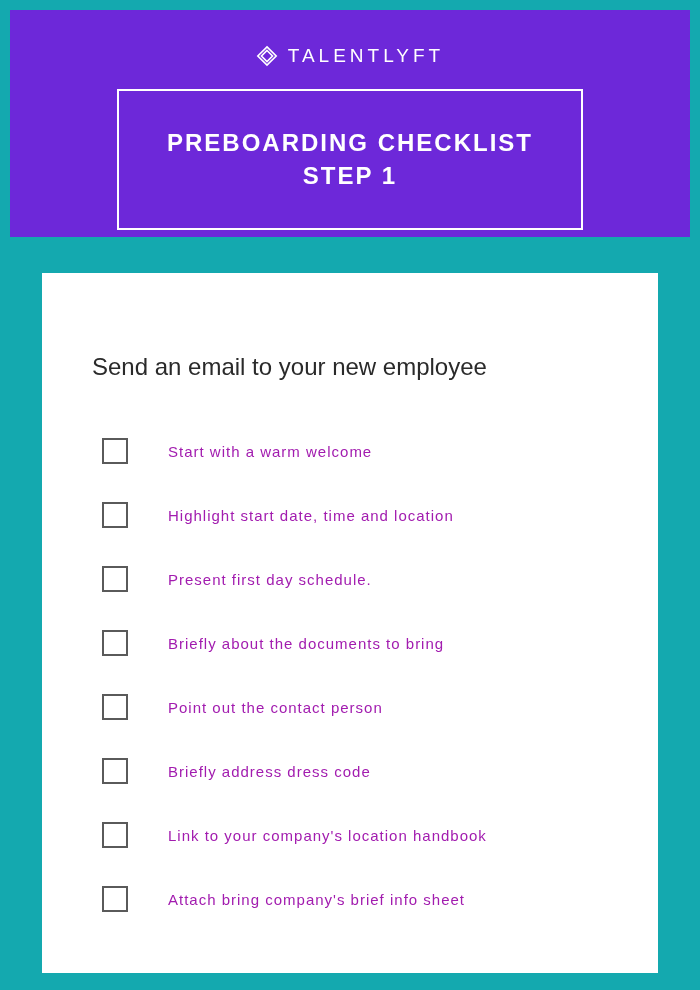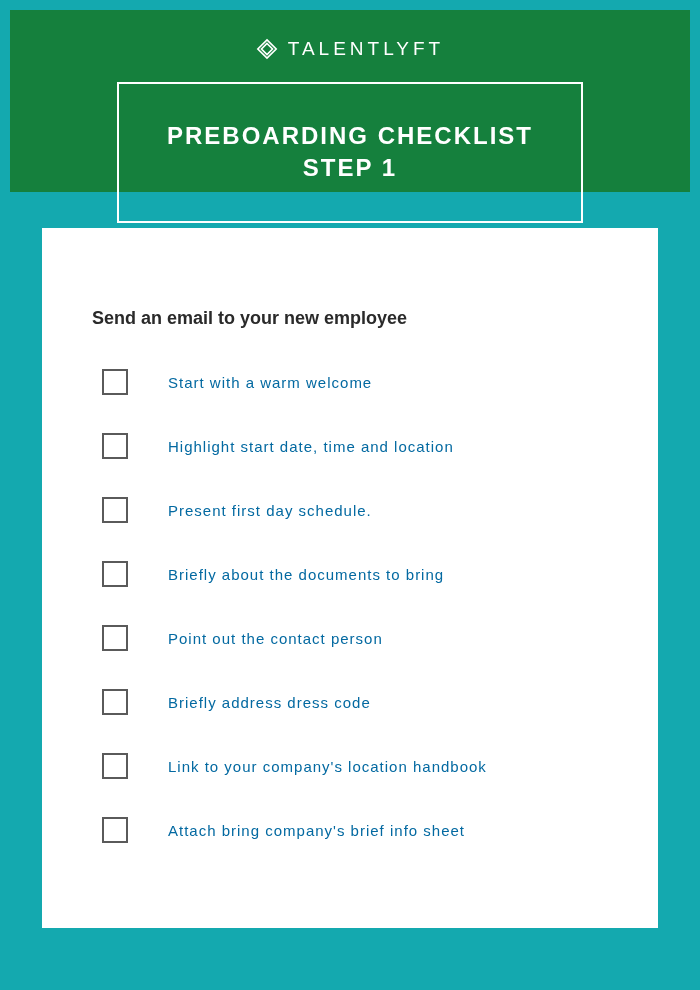--- a/index.html
+++ b/index.html
@@ -8,27 +8,28 @@
       box-sizing: border-box;
     }
     body {
       width: 700px;
       height: 990px;
       background: #14a9af;
       font-family: -apple-system, BlinkMacSystemFont, 'Segoe UI', Arial, sans-serif;
       overflow: hidden;
     }
     .header {
-      background: #15803d;
-      height: 182px;
+      background: #6d28d9;
+      height: 227px;
       margin: 10px 10px 0 10px;
       display: flex;
       flex-direction: column;
       align-items: center;
       padding-top: 28px;
+      justify-content: center;
     }
     .logo-row {
       display: flex;
       align-items: center;
       gap: 10px;
       color: #ffffff;
       margin-bottom: 22px;
     }
     .logo-icon svg {
       display: block;
@@ -51,41 +52,41 @@
       letter-spacing: 2px;
       line-height: 1.35;
     }
     .content-area {
       background: #ffffff;
       margin: 36px 42px 0 42px;
       height: 700px;
       padding: 80px 50px 30px 50px;
     }
     .section-heading {
-      font-size: 18px;
+      font-size: 24px;
       color: #2a2a2a;
-      font-weight: 700;
-      margin-bottom: 40px;
+      font-weight: 400;
+      margin-bottom: 57px;
     }
     .checklist-item {
       display: flex;
       align-items: center;
       margin-bottom: 38px;
       padding-left: 10px;
     }
     .checkbox-sq {
       width: 26px;
       height: 26px;
       border: 2.5px solid #5a5a5a;
       flex-shrink: 0;
       margin-right: 40px;
     }
     .item-label {
       font-size: 15px;
-      color: #0369a1;
+      color: #a21caf;
       letter-spacing: 1px;
       font-weight: 400;
     }
   </style>
 </head>
 <body>
 
 <div class="header">
   <div class="logo-row">
     <span class="logo-icon">

